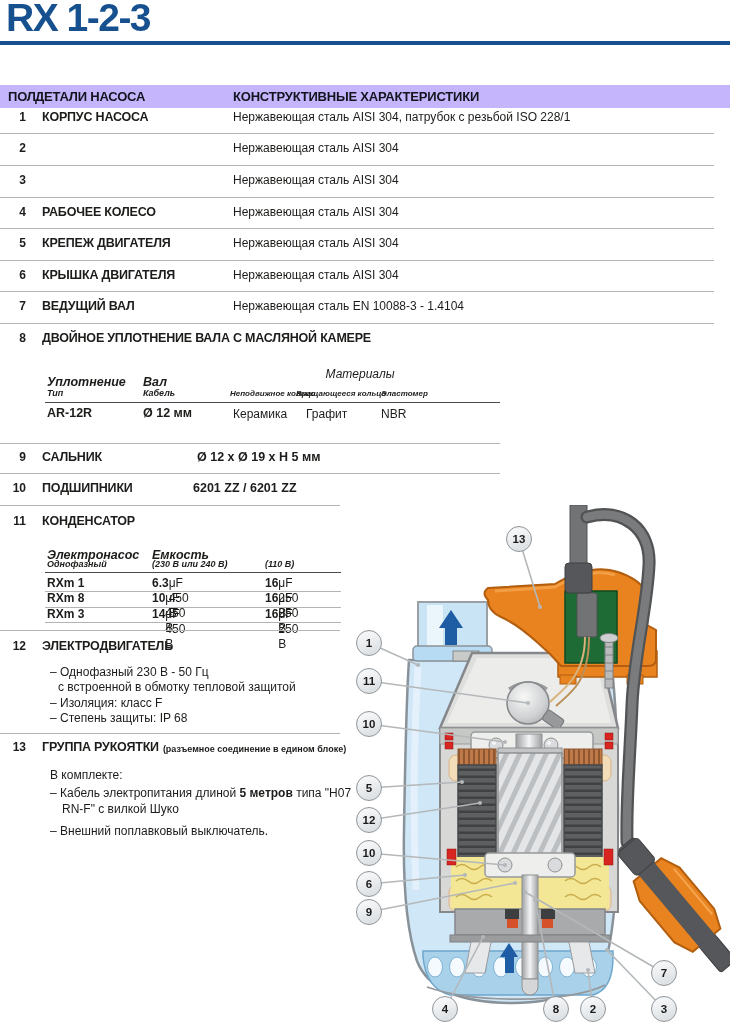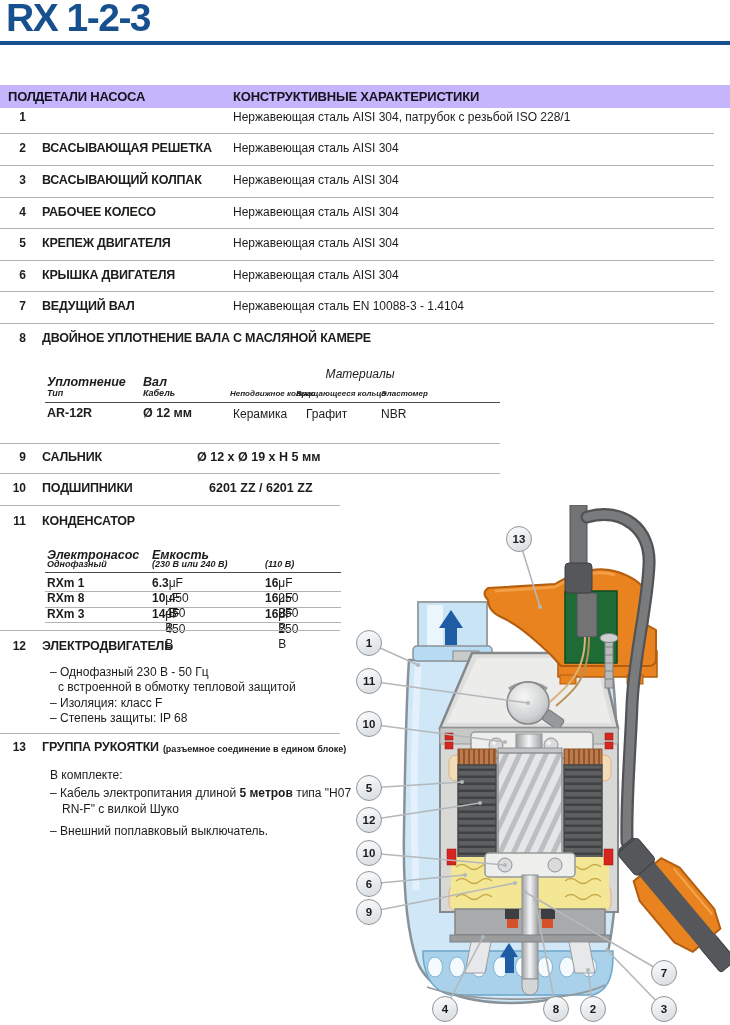--- a/index.html
+++ b/index.html
@@ -53,30 +53,29 @@
   <div class="abs title-rule"></div>
 
   <div class="abs thead">
     <span class="h-pos">ПОЛ.</span>
     <span class="h-part">ДЕТАЛИ НАСОСА</span>
     <span class="h-spec">КОНСТРУКТИВНЫЕ ХАРАКТЕРИСТИКИ</span>
   </div>
 
   <div class="trow" style="top:101.8px">
     <span class="c-pos">1</span>
+    <span class="c-part">КОРПУС НАСОСА</span>
     <span class="c-spec">Нержавеющая сталь AISI 304, патрубок с резьбой ISO 228/1</span>
   </div>
   <div class="trow" style="top:133.4px">
     <span class="c-pos">2</span>
-    <span class="c-part">ВСАСЫВАЮЩАЯ РЕШЕТКА</span>
     <span class="c-spec">Нержавеющая сталь AISI 304</span>
   </div>
   <div class="trow" style="top:165px">
     <span class="c-pos">3</span>
-    <span class="c-part">ВСАСЫВАЮЩИЙ КОЛПАК</span>
     <span class="c-spec">Нержавеющая сталь AISI 304</span>
   </div>
   <div class="trow" style="top:196.6px">
     <span class="c-pos">4</span>
     <span class="c-part">РАБОЧЕЕ КОЛЕСО</span>
     <span class="c-spec">Нержавеющая сталь AISI 304</span>
   </div>
   <div class="trow" style="top:228.2px">
     <span class="c-pos">5</span>
     <span class="c-part">КРЕПЕЖ ДВИГАТЕЛЯ</span>
@@ -112,21 +111,21 @@
   <span class="abs rcell" style="left:381px;top:407px">NBR</span>
   <div class="sep" style="left:0;top:443px;width:500px"></div>
 
   <span class="abs num" style="top:450px">9</span>
   <span class="abs sect-title" style="top:450px">САЛЬНИК</span>
   <span class="abs bcell" style="left:197px;top:450px">Ø 12 x Ø 19 x H 5 мм</span>
   <div class="sep" style="left:0;top:473px;width:500px"></div>
 
   <span class="abs num" style="top:481px">10</span>
   <span class="abs sect-title" style="top:481px">ПОДШИПНИКИ</span>
-  <span class="abs bcell" style="left:209px;top:481px">6201 ZZ / 6201 ZZ</span>
+  <span class="abs bcell" style="left:193px;top:481px">6201 ZZ / 6201 ZZ</span>
   <div class="sep" style="left:0;top:505px;width:340px"></div>
 
   <span class="abs num" style="top:514px">11</span>
   <span class="abs sect-title" style="top:514px">КОНДЕНСАТОР</span>
   <span class="abs ithead" style="left:47px;top:539px">Электронасос</span>
   <span class="abs ithead" style="left:152px;top:539px">Емкость</span>
   <span class="abs ismall" style="left:47px;top:559px">Однофазный</span>
   <span class="abs ismall" style="left:152px;top:559px">(230 В или 240 В)</span>
   <span class="abs ismall" style="left:265px;top:559px">(110 В)</span>
   <div class="dline" style="left:45px;top:572px;width:296px"></div>

